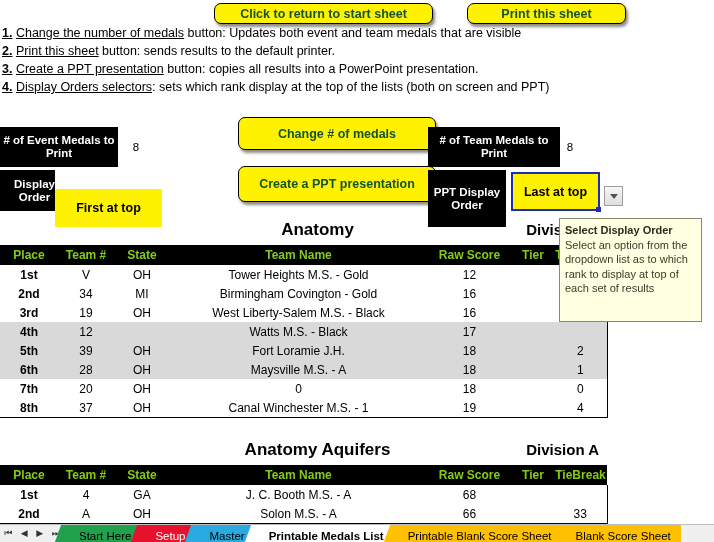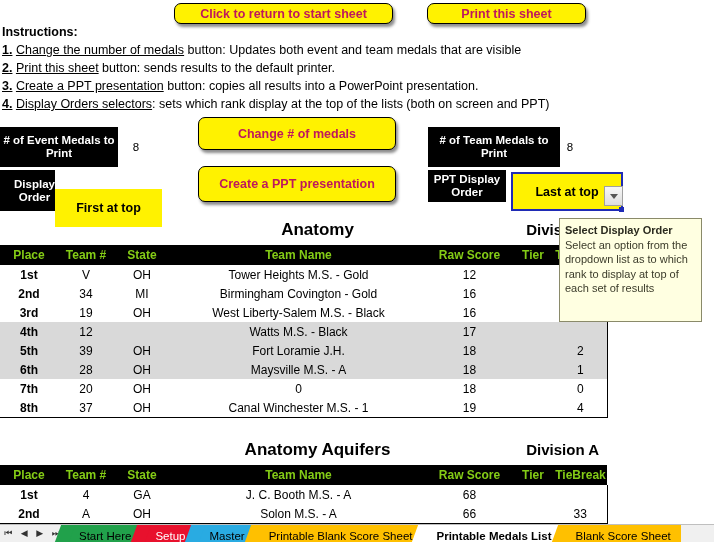--- a/index.html
+++ b/index.html
@@ -21,24 +21,25 @@
   .btn {
     position: absolute;
     background: #FFF200;
     border: 1px solid #000000;
     border-radius: 7px;
     box-shadow: 2px 3px 3px rgba(0,0,0,0.45);
     display: flex;
     align-items: center;
     justify-content: center;
     font-weight: bold;
-    color: #be185d;
+    color: #14532d;
     box-sizing: border-box;
     cursor: pointer;
     user-select: none;
+    margin-left: 40px;
   }
   #btn-return  { left: 174px; top: 3px;   width: 219px; height: 21px; font-size: 12.5px; }
   #btn-print   { left: 427px; top: 3px;   width: 159px; height: 21px; font-size: 12.5px; }
   #btn-change  { left: 198px; top: 117px; width: 198px; height: 33px; font-size: 12.5px; }
   #btn-ppt     { left: 198px; top: 166px; width: 198px; height: 36px; font-size: 12.5px; }
 
   
   #instructions {
     position: absolute;
     left: 2px; top: 24px;
@@ -66,21 +67,21 @@
     box-sizing: border-box;
     display: flex;
     align-items: center;
     justify-content: center;
     text-align: center;
     line-height: 13px;
   }
   #lbl-event-medals { left: 0px;   top: 127px; width: 118px; height: 40px; font-size: 11.5px; }
   #lbl-display-order{ left: 0px;   top: 170px; width: 55px;  height: 41px; font-size: 11.5px; padding-left: 14px; }
   #lbl-team-medals  { left: 428px; top: 127px; width: 132px; height: 40px; font-size: 11.5px; }
-  #lbl-ppt-order    { left: 428px; top: 170px; width: 78px;  height: 32px; font-size: 11.5px; }
+  #lbl-ppt-order    { left: 428px; top: 170px; width: 78px;  height: 57px; font-size: 11.5px; }
 
   
   .numcell {
     position: absolute;
     font-size: 11.5px;
     text-align: center;
   }
   #num-event { left: 118px; top: 141px; width: 36px; }
   #num-team  { left: 552px; top: 141px; width: 36px; }
 
@@ -93,21 +94,21 @@
     align-items: center;
     justify-content: center;
     font-weight: bold;
     font-size: 12.5px;
     color: #000;
     cursor: pointer;
     user-select: none;
   }
   #sel-first { left: 55px; top: 173px; width: 107px; height: 38px; margin-top: 16px; }
   #sel-last  {
-    left: 511px; top: 172px; width: 112px; height: 39px;
+    left: 511px; top: 172px; width: 89px; height: 39px;
     border: 2px solid #1F2BB5;
   }
   #sel-last-handle {
     position: absolute;
     right: -3px; bottom: -3px;
     width: 5px; height: 5px;
     background: #1F2BB5;
   }
   #dropdown-btn {
     position: absolute;
@@ -270,21 +271,20 @@
 <body>
 
 <div class="btn" id="btn-return">
   <span>Click to return to start sheet</span>
 </div>
 <div class="btn" id="btn-print">
   <span>Print this sheet</span>
 </div>
 
 <div id="instructions">
-  <div class="instr-title">Instructions:</div>
   <div class="instr-line">
     <span class="instr-num">1.</span>
     <span class="u">Change the number of medals</span><span> button: Updates both event and team medals that are visible</span>
   </div>
   <div class="instr-line">
     <span class="instr-num">2.</span>
     <span class="u">Print this sheet</span><span> button:  sends results to the default printer.</span>
   </div>
   <div class="instr-line">
     <span class="instr-num">3.</span>
@@ -488,23 +488,23 @@
   <div id="tabs-host" style="display:flex;align-items:stretch;">
       <div class="tab t-green">
         <span>Start Here</span>
       </div>
       <div class="tab t-red">
         <span>Setup</span>
       </div>
       <div class="tab t-blue">
         <span>Master</span>
       </div>
+      <div class="tab  active">
+        <span>Printable Medals List</span>
+      </div>
       <div class="tab t-orange">
         <span>Printable Blank Score Sheet</span>
-      </div>
-      <div class="tab  active">
-        <span>Printable Medals List</span>
       </div>
       <div class="tab t-orange">
         <span>Blank Score Sheet</span>
       </div>
     </div>
 </div>
 
 </body></html>

